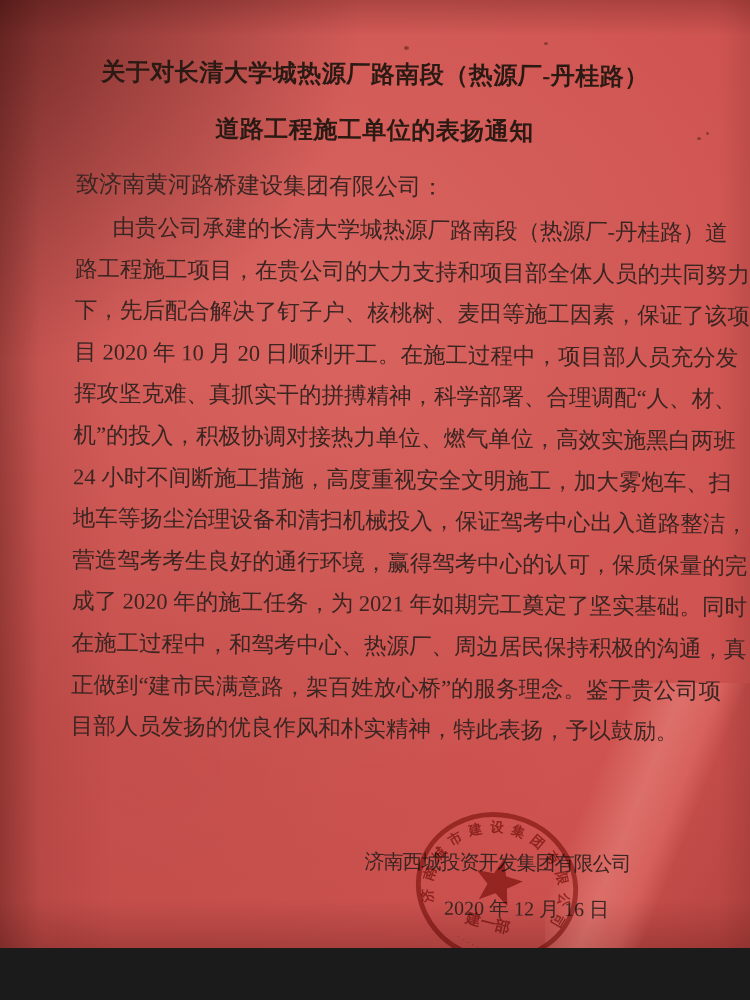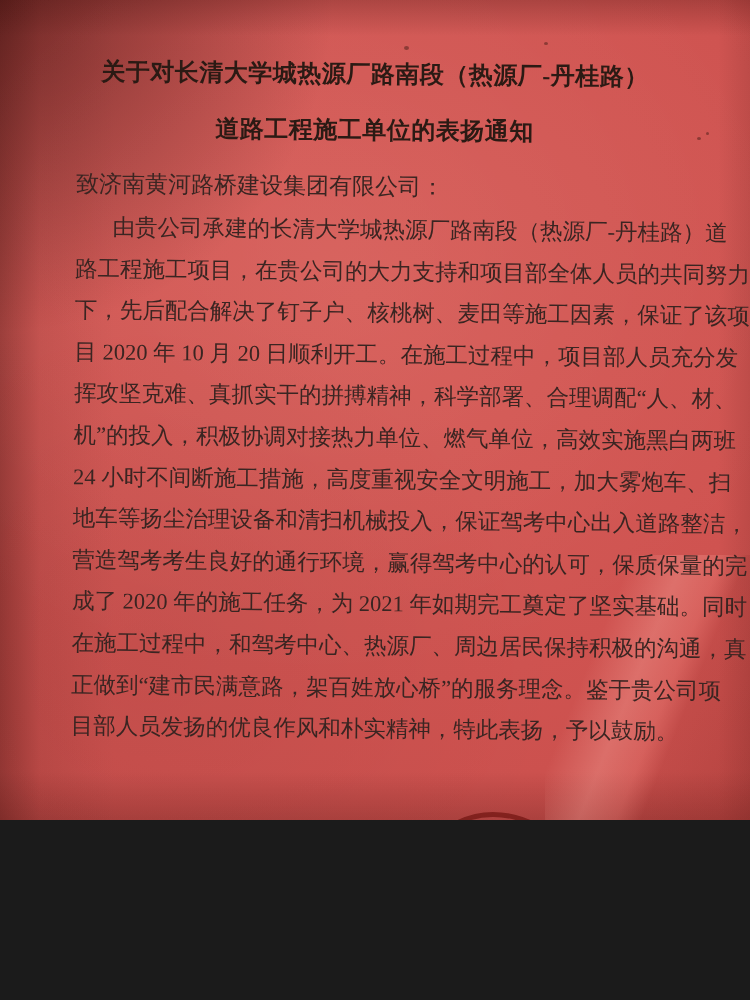--- a/index.html
+++ b/index.html
@@ -1,17 +1,17 @@
 <!DOCTYPE html>
 <html><head>
 <meta charset="utf-8">
 <style>
   html,body{margin:0;padding:0;background:#1b1b1b;}
   .photo{
-    position:relative;width:750px;height:820px;overflow:hidden;
+    position:relative;width:750px;height:948px;overflow:hidden;
     font-family:"Liberation Serif","DejaVu Serif",serif;
     background:
       radial-gradient(circle at 0% 0%, rgba(48,10,8,.55), rgba(48,10,8,0) 30%),
       linear-gradient(to right, rgba(70,18,15,.40), rgba(70,18,15,.10) 40px, rgba(70,18,15,0) 115px),
       linear-gradient(to bottom, rgba(80,20,17,.30), rgba(80,20,17,0) 36px),
       linear-gradient(to top, rgba(80,20,17,.26), rgba(80,20,17,0) 48px),
       linear-gradient(to left, rgba(80,20,17,.14), rgba(80,20,17,0) 32px),
       radial-gradient(130% 100% at 48% 36%, #d65c57 0%, #cf5350 48%, #c34b48 100%);
   }
   .sheen{

